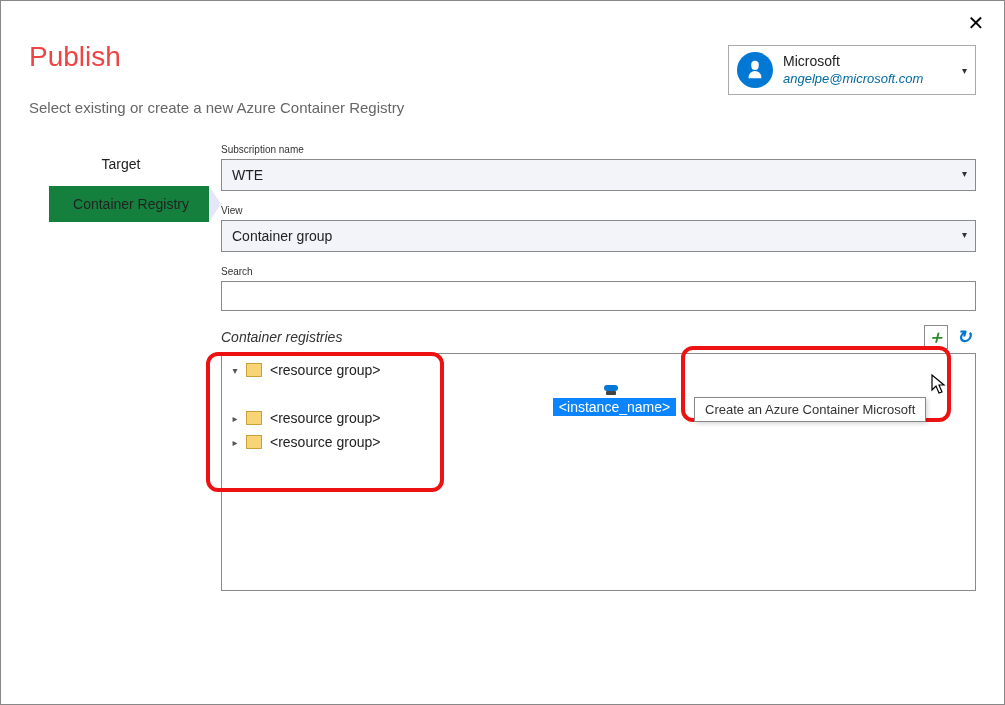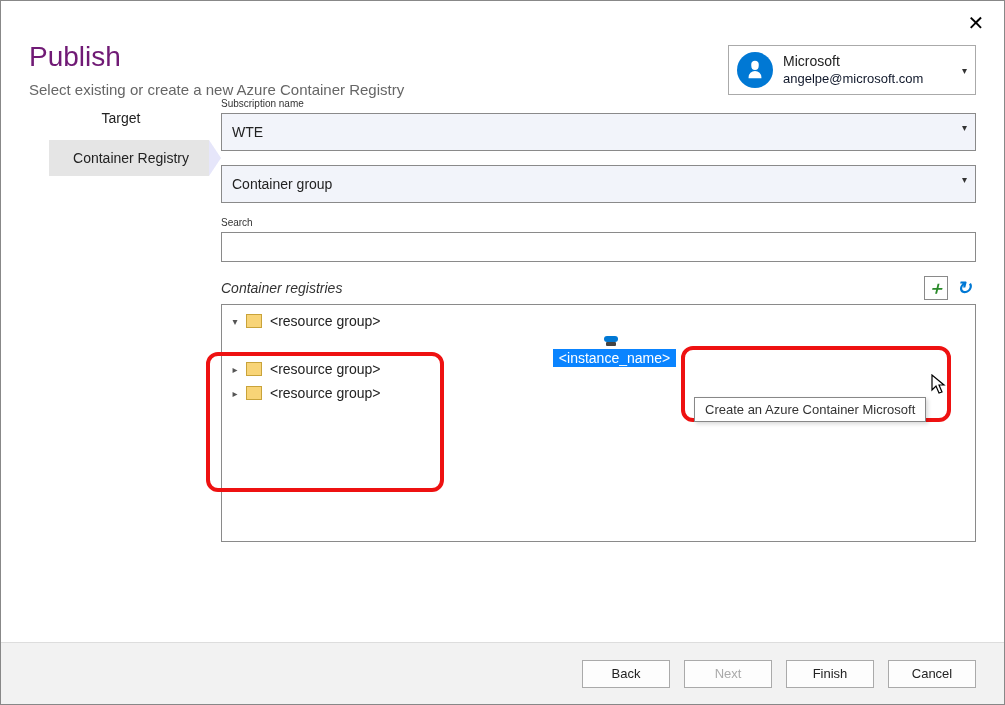--- a/index.html
+++ b/index.html
@@ -3,43 +3,43 @@
 <meta charset="utf-8">
 <style>
   * { box-sizing: border-box; margin: 0; padding: 0; font-family: "Segoe UI", Tahoma, sans-serif; }
   html, body { width: 1005px; height: 705px; background: #fff; overflow: hidden; }
 
   .dialog { position: relative; width: 1005px; height: 705px; border: 1px solid #888; background: #fff; }
 
   .close-icon { position: absolute; top: 10px; right: 16px; font-size: 20px; color: #000; cursor: pointer; width: 24px; height:24px; display:flex; align-items:center; justify-content:center; }
 
   .header-area { padding: 40px 28px 0 28px; }
-  .title { font-size: 28px; font-weight: 350; color: #701a75; margin-bottom: 8px; }
-  .subtitle { font-size: 15px; color: #666; }
+  .title { font-size: 28px; font-weight: 350; color: #ef4444; margin-bottom: 26px; }
+  .subtitle { font-size: 15px; color: #666; margin-bottom: 28px; }
 
   .account-box { position: absolute; top: 44px; right: 28px; width: 248px; height: 50px; border: 1px solid #aaa; display: flex; align-items: center; padding: 4px 8px; cursor: pointer; }
   .account-avatar { width: 36px; height: 36px; border-radius: 50%; background: #0078d4; display:flex; align-items:center; justify-content:center; margin-right:10px; }
   .account-avatar svg { width:22px; height:22px; fill:#fff; }
   .account-text { flex:1; line-height:1.25; }
   .account-name { font-size:14px; color:#222; }
-  .account-email { font-size:13px; color:#0f172a; }
+  .account-email { font-size:13px; color:#0369a1;font-style:italic; }
   .account-caret { font-size:10px; color:#333; margin-left:6px; }
 
   .body { display:flex; padding: 0 28px; height: 490px; }
 
   .nav { width: 180px; padding-top: 2px; }
   .nav-item { height: 36px; line-height: 36px; font-size:14px; color:#222; padding-left:4px; margin-bottom:4px; cursor:pointer; position:relative;text-align:center; }
-  .nav-item.selected { background:#e5e5e5;margin-left:20px; }
+  .nav-item.selected { background:#15803d;margin-left:20px; }
   .nav-item.selected::after { content:""; position:absolute; right:-12px; top:0; width:0; height:0; border-top:18px solid transparent; border-bottom:18px solid transparent; border-left:12px solid #e6e6fa; }
 
   .main { flex:1; padding-left: 12px; }
   .field-label { font-size:10px; color:#333; margin-bottom:4px; }
   .field-group { margin-bottom:14px; }
 
-  .select-box { position:relative; width:100%; height:38px; border:1px solid #8a8a8a; background:#f2f4fa; display:flex; align-items:center; padding:0 10px; font-size:14px; color:#222; cursor:pointer; }
+  .select-box { position:relative; width:100%; height:32px; border:1px solid #8a8a8a; background:#f2f4fa; display:flex; align-items:center; padding:0 10px; font-size:14px; color:#222; cursor:pointer; }
   .select-caret { position:absolute; right:8px; top:8px; font-size:10px; color:#333; }
 
   .text-input { width:100%; height:30px; border:1px solid #8a8a8a; padding:0 8px; font-size:14px; }
 
   .list-header-row { display:flex; align-items:center; justify-content:space-between; margin-top:6px;font-style:italic; }
   .list-label { font-size:14px; color:#333; }
 
   .icon-btn { width:24px; height:24px; border:1px solid #8a8a8a; display:flex; align-items:center; justify-content:center; cursor:pointer; background:#fff; margin-left:4px; }
   .refresh-btn { border:none; color:#0078d4; font-size:18px; font-weight:bold; }
 
@@ -102,20 +102,21 @@
 
       <div class="field-group">
         <div class="field-label">Subscription name</div>
         <div class="select-box">
           <span>WTE</span>
           <span class="select-caret">▾</span>
         </div>
       </div>
 
       <div class="field-group">
+        <div class="field-label">View</div>
         <div class="select-box">
           <span>Container group</span>
           <span class="select-caret">▾</span>
         </div>
       </div>
 
       <div class="field-group">
         <div class="field-label">Search</div>
         <input type="text" class="text-input" value="" style="">
       </div>
@@ -155,26 +156,20 @@
         <div class="tree-row">
           <span class="tree-toggle">▸</span>
           <span class="folder-icon"></span>
           <span class="tree-label">&lt;resource group&gt;</span>
         </div>
       </div>
 
     </div>
   </div>
 
-  <div class="footer">
-    <button class="btn">Back</button>
-    <button class="btn" disabled="">Next</button>
-    <button class="btn">Finish</button>
-    <button class="btn">Cancel</button>
-  </div>
 
   <div class="highlight hl1"></div>
   <div class="highlight hl2"></div>
 
   <div class="tooltip">Create an Azure Container Microsoft</div>
 
   <svg class="cursor-img" width="18" height="22" viewBox="0 0 18 22">
     <path d="M1 1 L1 16 L5 12 L8 19 L11 18 L8 11 L13 11 Z" fill="#fff" stroke="#000" stroke-width="1.2"></path>
   </svg>
 

